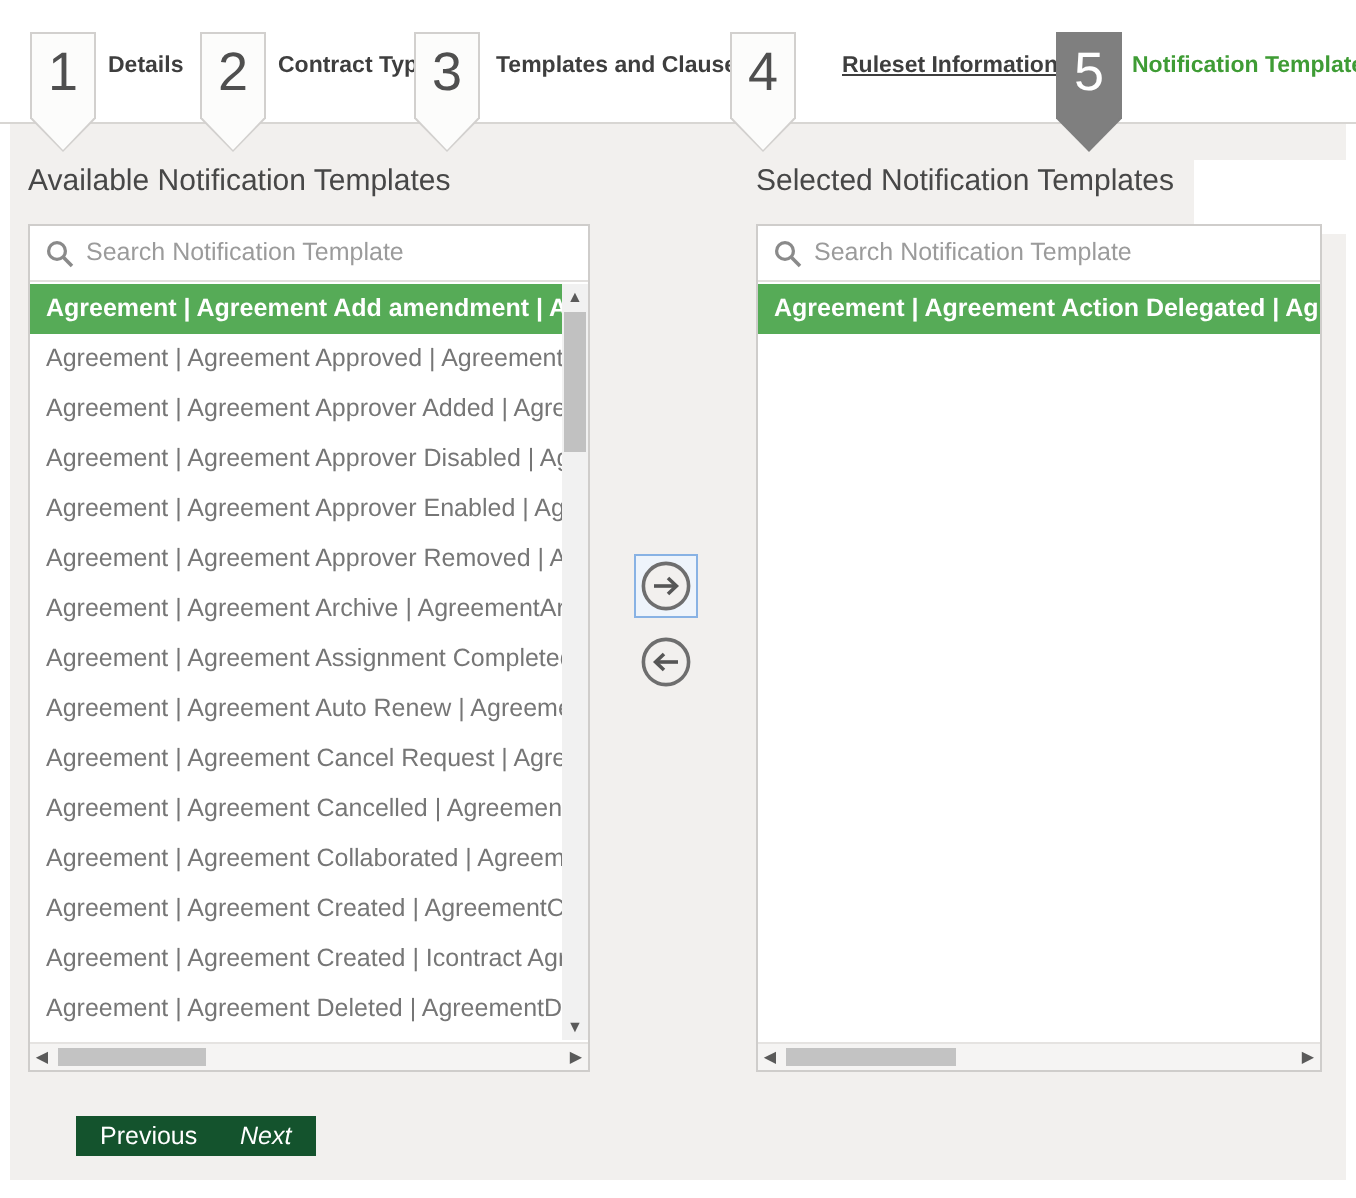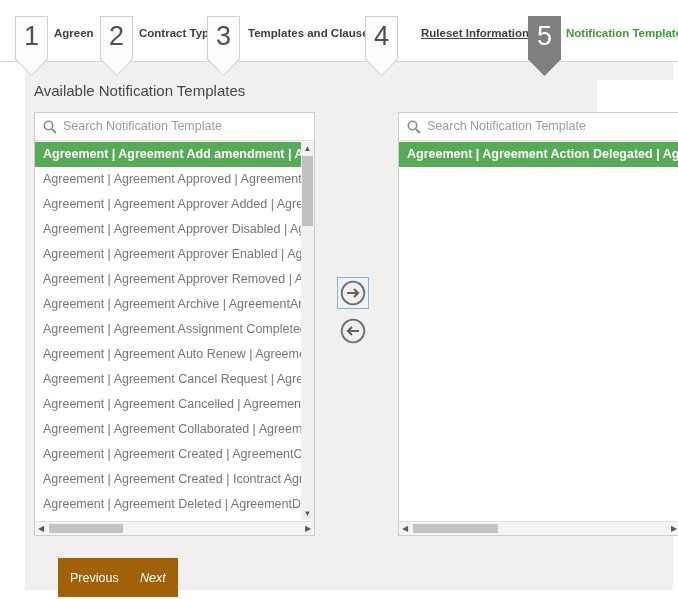--- a/index.html
+++ b/index.html
@@ -13,21 +13,21 @@
             clip-path:polygon(0 0,100% 0,100% 72%,50% 100%,0 72%); background:#d2d0ce; }
   .marker-inner { position:absolute; inset:1px; clip-path:polygon(0 0,100% 0,100% 72%,50% 100%,0 72%); background:#fcfcfb; }
   .step.active .marker, .step.active .marker-inner { background:#7f7f7f; }
   .num { position:absolute; left:0; top:5px; width:100%; text-align:center;
          font-size:27px; font-weight:400; color:#4f4f4f; }
   .step.active .num { color:#ffffff; }
   .step-label { position:absolute; top:27px; font-size:11.5px; font-weight:bold; color:#3e3e3e; white-space:nowrap; }
   .step.active .step-label { color:#3f9c35; }
 
   
-  .content { position:absolute; left:5px; right:5px; top:62px; bottom:9px; background:#f2f0ee;margin-left:20px; }
+  .content { position:absolute; left:5px; right:5px; top:62px; bottom:9px; background:#f2f0ee; }
   .white-notch { position:absolute; right:0; top:18px; width:76px; height:37px; background:#ffffff; }
 
   .panel-title { position:absolute; font-size:15px; color:#474747; white-space:nowrap; }
   #left-title  { left:9px;  top:20px; }
   #right-title { left:373px; top:20px; }
 
   .listbox { position:absolute; top:50px; background:#ffffff; border:1px solid #cfcdcb; }
   #left-box  { left:9px;   width:281px; height:424px; }
   #right-box { left:373px; width:283px; height:424px; }
 
@@ -58,35 +58,35 @@
   .h-thumb { position:absolute; top:2px; height:9px; background:#c3c3c3; }
   #left-box  .h-thumb { left:14px; width:74px; }
   #right-box .h-thumb { left:14px; width:85px; }
 
   
   .transfer-btn { position:absolute; width:26px; height:26px; background:transparent; border:none; cursor:pointer; padding:0; }
   #move-right { left:312px; top:215px; width:32px; height:32px; border:1px solid #88b2e4; padding:2px; background:#eef4fb; }
   #move-left  { left:315px; top:256px; }
 
   
-  .footer-btn { position:absolute; top:496px; height:39px; background:#a16207; color:#ffffff;
+  .footer-btn { position:absolute; top:496px; height:20px; background:#14532d; color:#ffffff;
                 border:none; font-family:"Liberation Sans",sans-serif; font-size:12.5px; padding:0 12px; cursor:pointer; }
   #prev-btn { left:33px; }
   #next-btn { left:103px;font-style:italic; }
 </style>
 </head>
 <body>
 
 <div class="steps-bar" id="steps">
     <div class="step">
       <div class="marker" style="left: 15px;">
         <div class="marker-inner"></div>
         <span class="num">1</span>
       </div>
-      <div class="step-label" style="left: 54px;">Agreen</div>
+      <div class="step-label" style="left: 54px;">Details</div>
     </div>
     <div class="step">
       <div class="marker" style="left: 100px;">
         <div class="marker-inner"></div>
         <span class="num">2</span>
       </div>
       <div class="step-label" style="left: 139px;">Contract Type</div>
     </div>
     <div class="step">
       <div class="marker" style="left: 207px;">
@@ -108,20 +108,21 @@
         <span class="num">5</span>
       </div>
       <div class="step-label" style="left: 566px;">Notification Templates</div>
     </div>
   </div>
 
 <div class="content">
   <div class="white-notch"></div>
 
   <div class="panel-title" id="left-title">Available Notification Templates</div>
+  <div class="panel-title" id="right-title">Selected Notification Templates</div>
 
   <div class="listbox" id="left-box">
     <div class="search-row">
       <svg width="14" height="14" viewBox="0 0 14 14">
         <circle cx="5.5" cy="5.5" r="4.2" fill="none" stroke="#8a8a8a" stroke-width="1.6"></circle>
         <line x1="8.8" y1="8.8" x2="13" y2="13" stroke="#8a8a8a" stroke-width="1.8"></line>
       </svg>
       <input class="search-input" type="text" placeholder="Search Notification Template" style="">
     </div>
     <div class="list-area" id="left-items">

